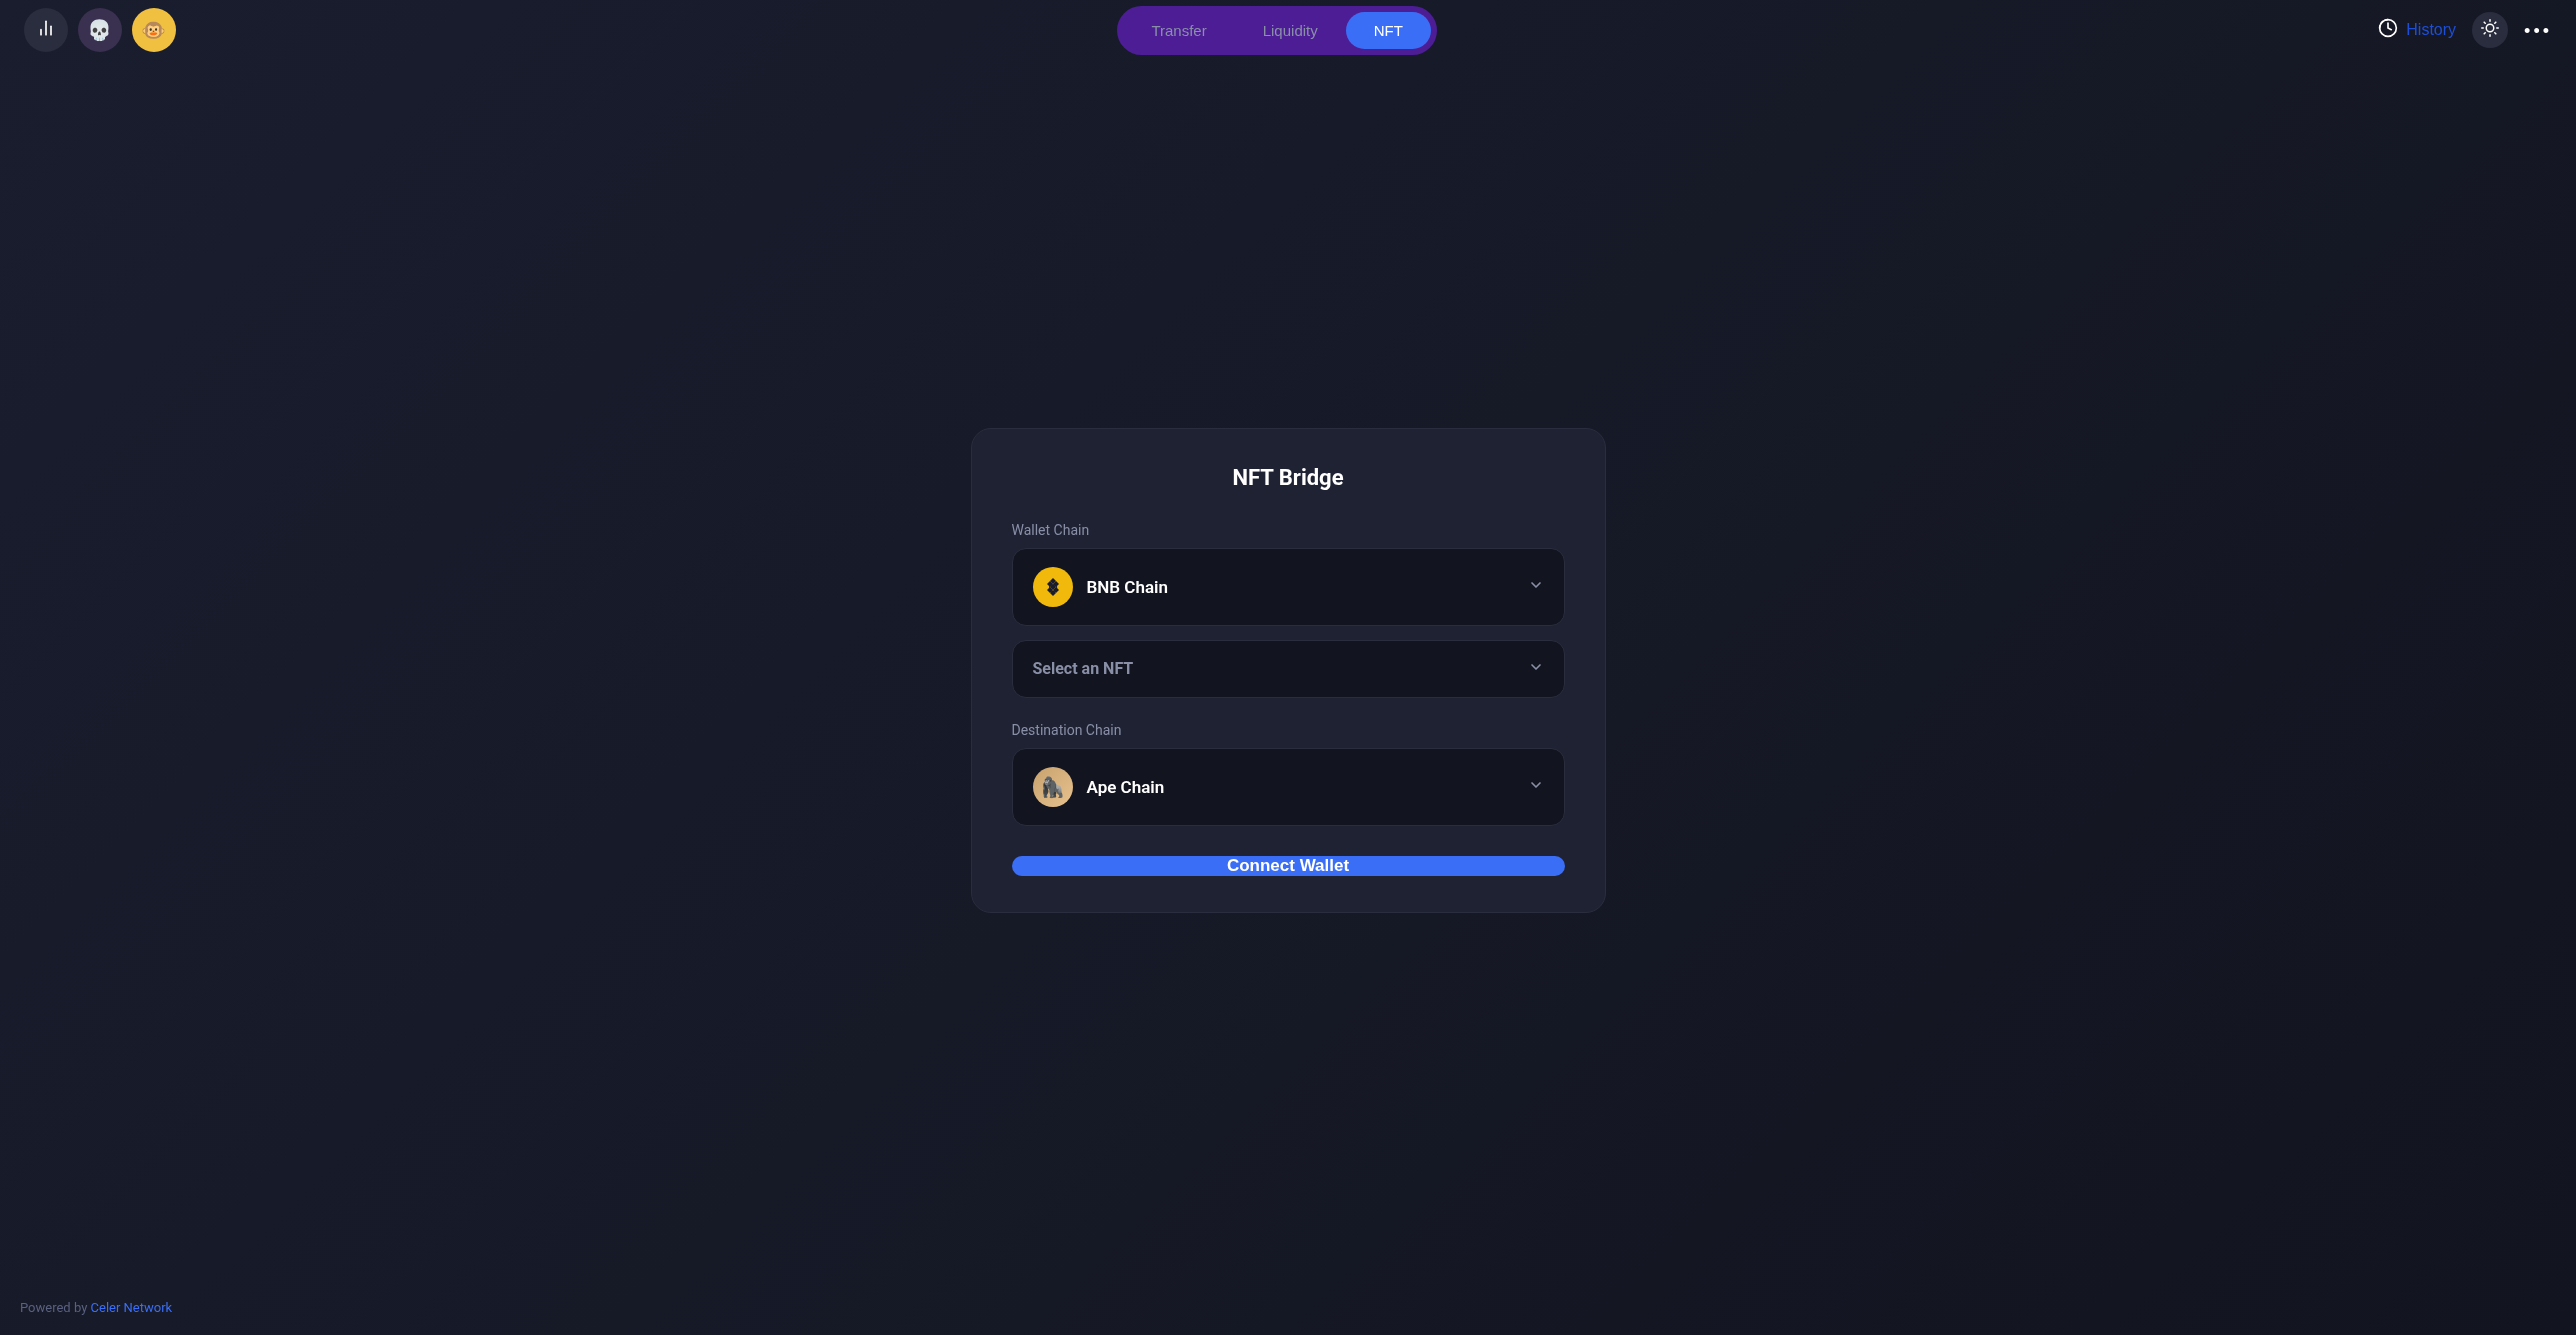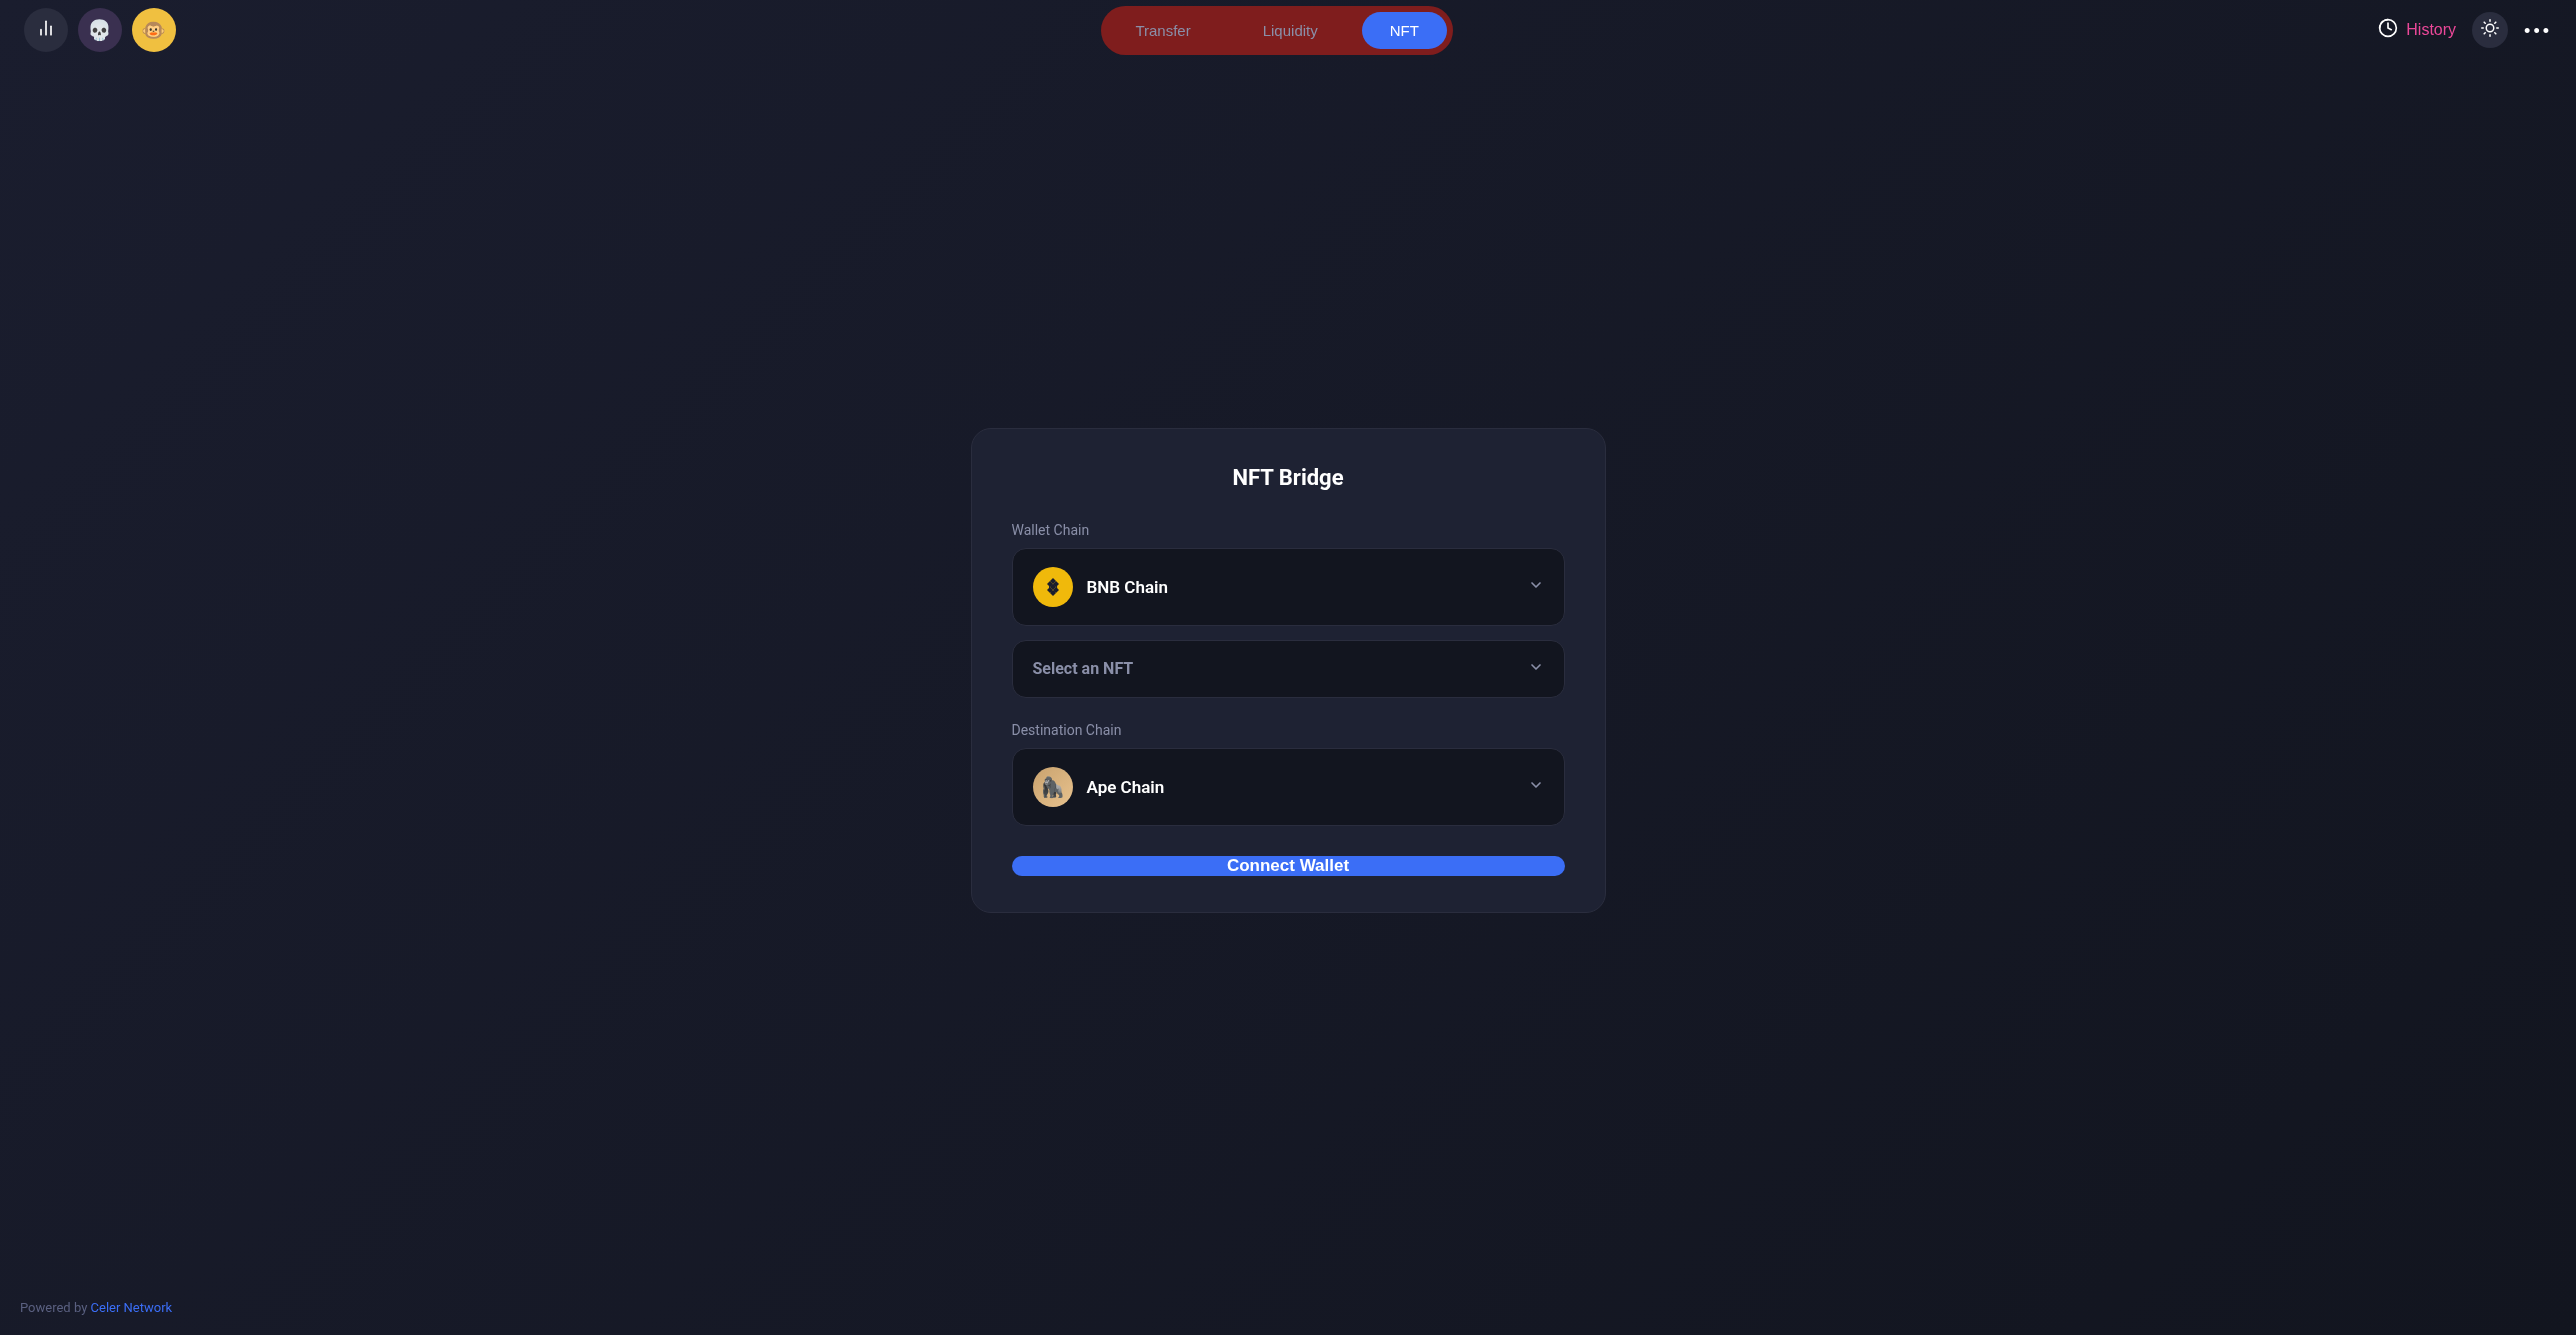--- a/index.html
+++ b/index.html
@@ -57,24 +57,24 @@
     }
 
     .icon-btn.avatar2 {
       background: #f0c040;
       overflow: hidden;
     }
 
     .header-center {
       display: flex;
       align-items: flex-start;
-      background: #7f1d1d;
+      background: #4c1d95;
       border-radius: 30px;
       padding: 6px;
-      gap: 16px;
+      gap: 0;
     }
 
     .tab-btn {
       padding: 10px 28px;
       border-radius: 24px;
       border: none;
       cursor: pointer;
       font-size: 15px;
       font-weight: 500;
       transition: all 0.2s;
@@ -96,21 +96,21 @@
       gap: 16px;
     }
 
     .history-btn {
       display: flex;
       align-items: center;
       gap: 8px;
       background: transparent;
       border: none;
       cursor: pointer;
-      color: #ec4899;
+      color: #1d4ed8;
       font-size: 16px;
       font-weight: 500;
     }
 
     .sun-btn {
       width: 36px;
       height: 36px;
       background: #2a2d3e;
       border-radius: 50%;
       border: none;

